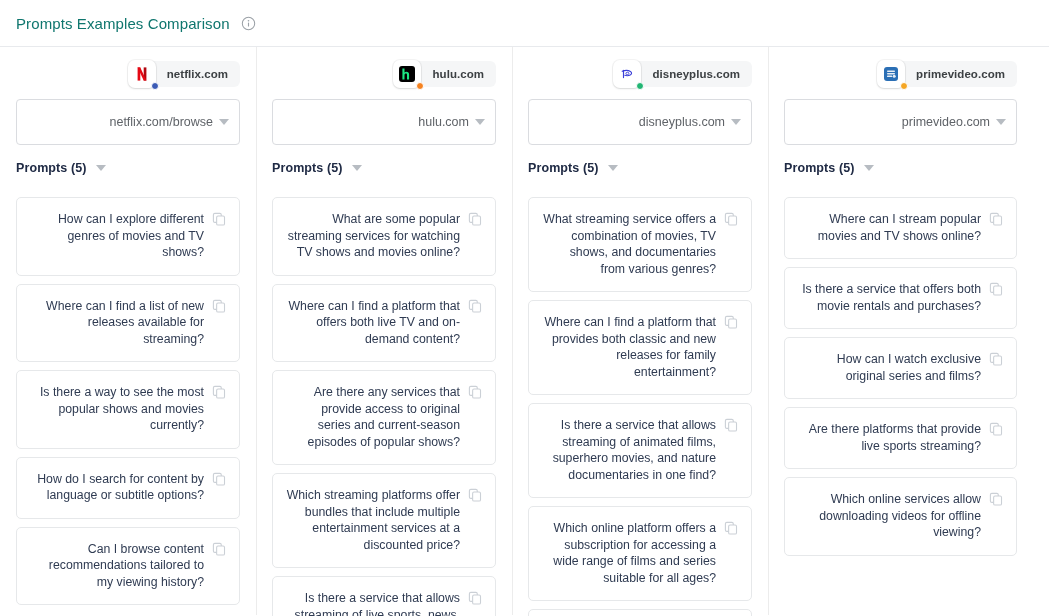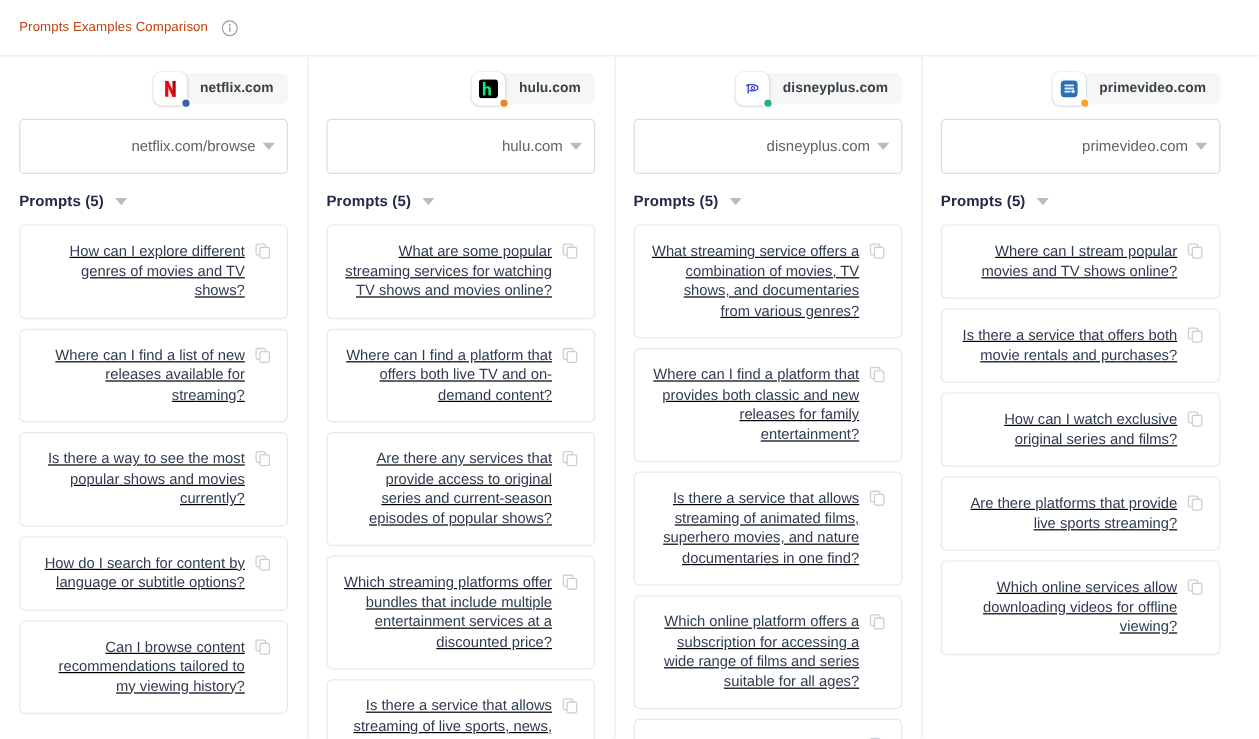--- a/index.html
+++ b/index.html
@@ -15,22 +15,22 @@
   
   .header {
     height: 47px;
     display: flex;
     align-items: center;
     padding-left: 16px;
     border-bottom: 1px solid #e8eaed;
     background: #fff;
   }
   .page-title {
-    font-size: 11px;
-    color: #c2410c;
+    font-size: 15px;
+    color: #0f766e;
     letter-spacing: .1px;
     font-weight: 400;
   }
   .info-icon {
     margin-left: 11px;
     width: 15px; height: 15px;
     display: inline-flex; align-items: center; justify-content: center;
     color:#9aa0a6;
   }
   .info-icon svg { display:block; }
@@ -140,21 +140,21 @@
     letter-spacing: .1px;
   }
   .caret-sm {
     width: 0; height: 0;
     border-left: 5px solid transparent;
     border-right: 5px solid transparent;
     border-top: 6px solid #b7bcc2;
   }
 
   
-  .prompt-list { margin-top: 12px; text-decoration: underline; }
+  .prompt-list { margin-top: 22px; }
   .prompt-card {
     border: 1px solid #e6e8ea;
     border-radius: 5px;
     background: #fff;
     padding: 13px 13px 14px 13px;
     margin-bottom: 8px;
     display: flex;
     align-items: flex-start;
     min-height: 32px;
   }

